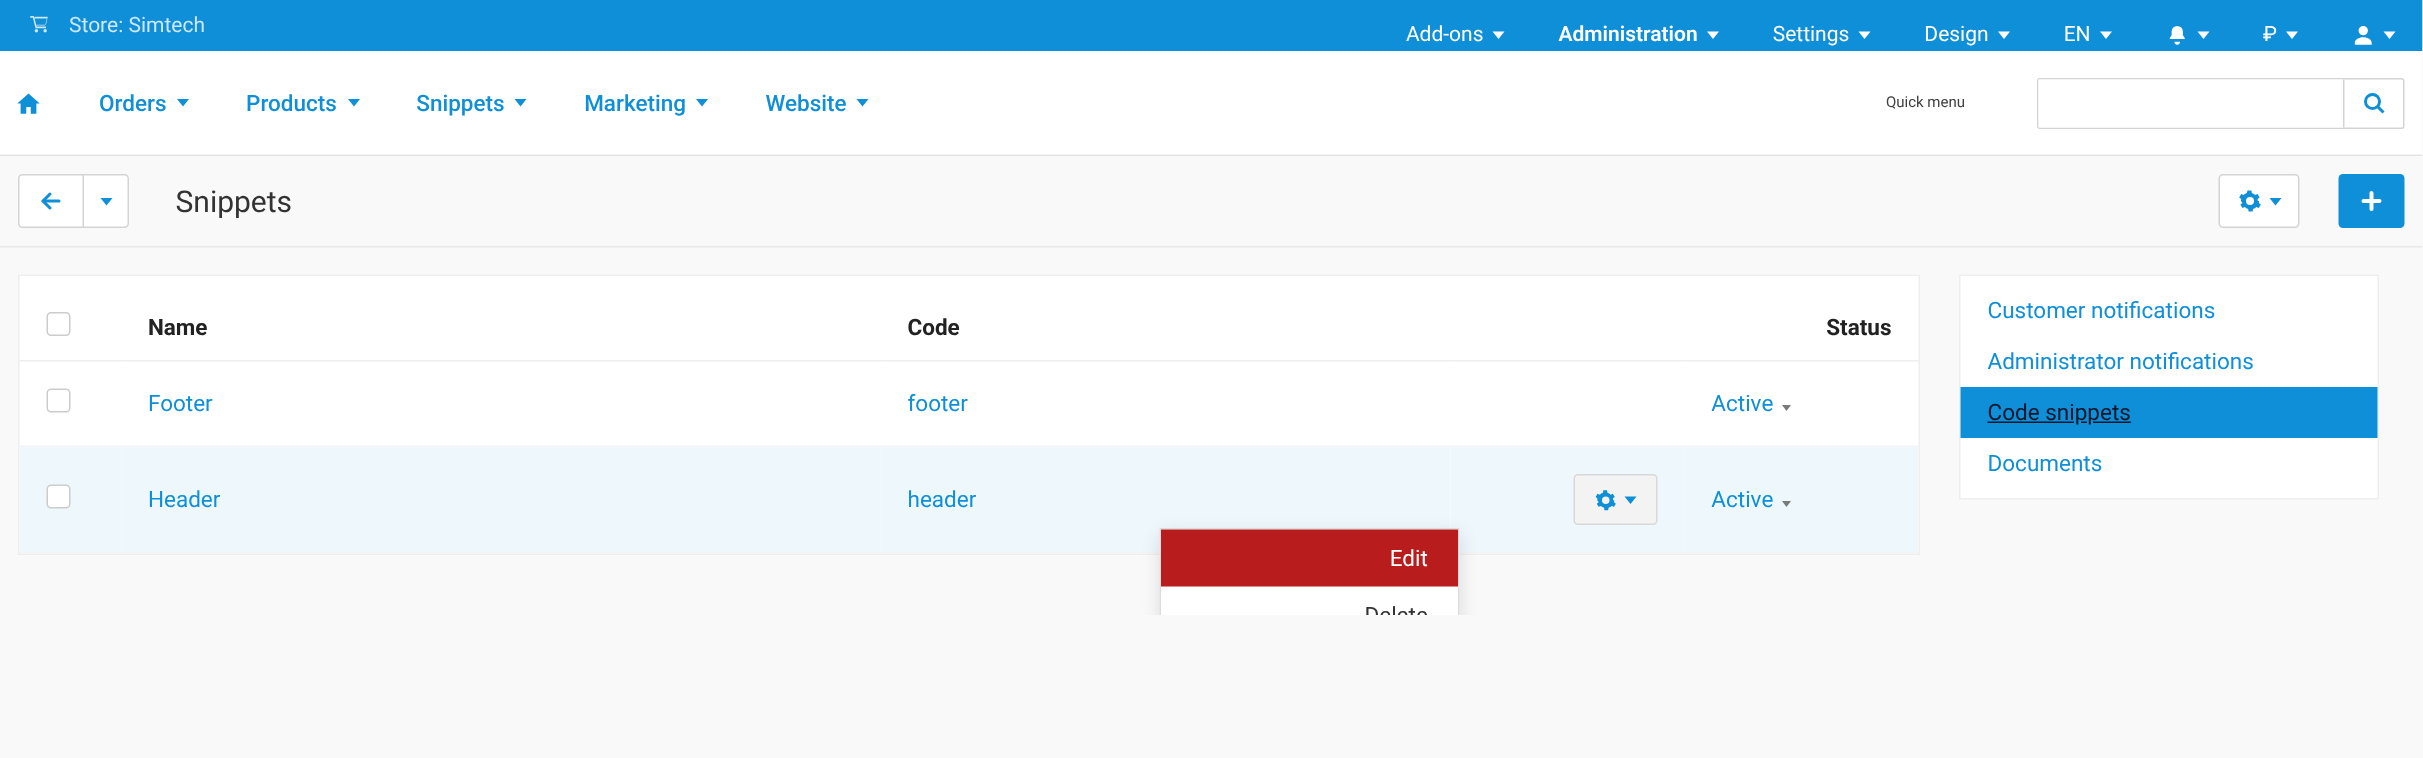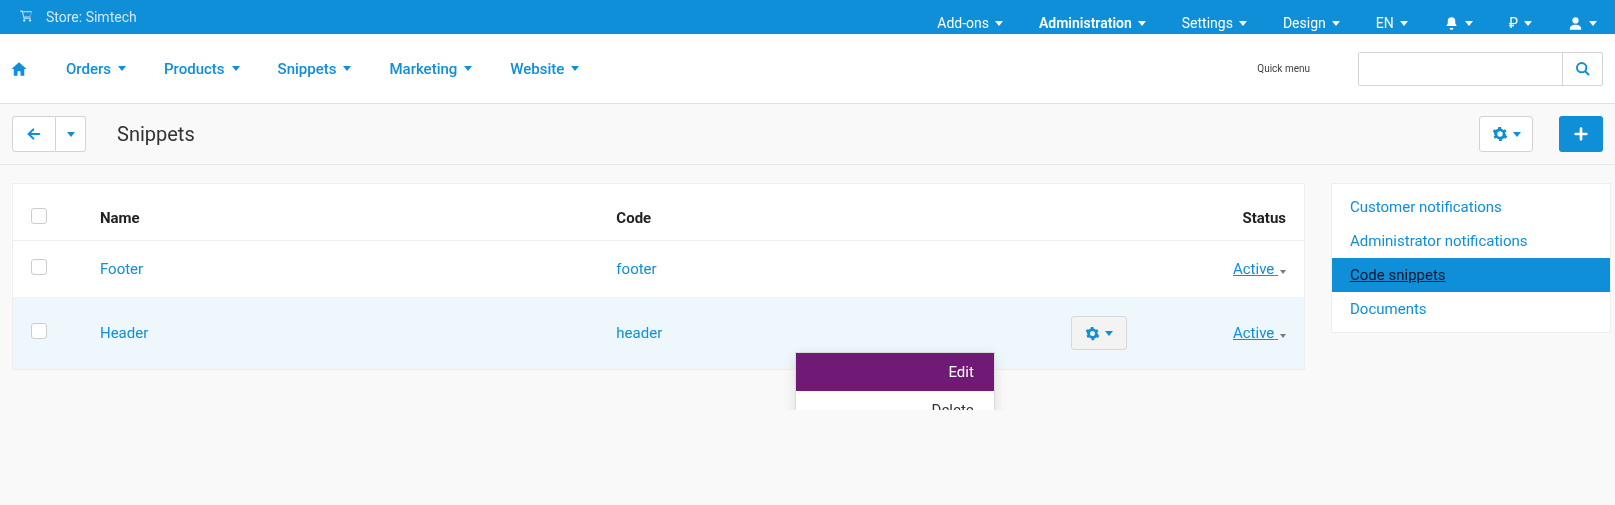--- a/index.html
+++ b/index.html
@@ -159,21 +159,21 @@
     font-size: 22px;
     font-weight: 700;
     cursor: pointer;
     margin-left: 8px;
   }
 
   
   .content {
     display: flex;
     gap: 26px;
-    padding: 18px 4px 40px 12px;
+    padding: 18px 29px 40px 12px;
     align-items: flex-start;
   }
   .panel {
     background: #fff;
     border: 1px solid #eee;
     flex: 1;
     padding: 12px 0 0 0;
   }
   .sidebar {
     width: 280px;
@@ -212,21 +212,21 @@
     font-size: 15px;
   }
   .chk {
     width: 16px; height: 16px;
     border: 1px solid #ccc;
     border-radius: 3px;
     background: #fff;
     display: inline-block;
   }
   .link { color: #0e8fd8; cursor: pointer; }
-  .status-cell { text-align: right; color: #0e8fd8; white-space: nowrap; text-decoration: underline; }
+  .status-cell { text-align: left; color: #0e8fd8; white-space: nowrap; }
   .status-cell .caret-sm { border-top-color: #7a7a7a; }
   tr.highlight { background: #eef8fc; }
   .row-gear {
     display: inline-flex;
     align-items: center;
     justify-content: center;
     gap: 5px;
     width: 56px;
     height: 34px;
     border: 1px solid #d8d8d8;
@@ -248,21 +248,21 @@
     box-shadow: 0 4px 12px rgba(0,0,0,0.12);
     z-index: 50;
   }
   .dropdown-item {
     padding: 10px 20px;
     font-size: 15px;
     color: #333;
     cursor: pointer;
   }
   .dropdown-item.active {
-    background: #701a75;
+    background: #b91c1c;
     color: #fff;
   }
 
   .col-chk { width: 44px; }
   .col-name { width: 40%; }
   .col-code { width: 30%; }
   .col-actions { width: 120px; }
   .col-status { width: 120px; text-align: right; }
 
   .icon-svg { display: block; }

